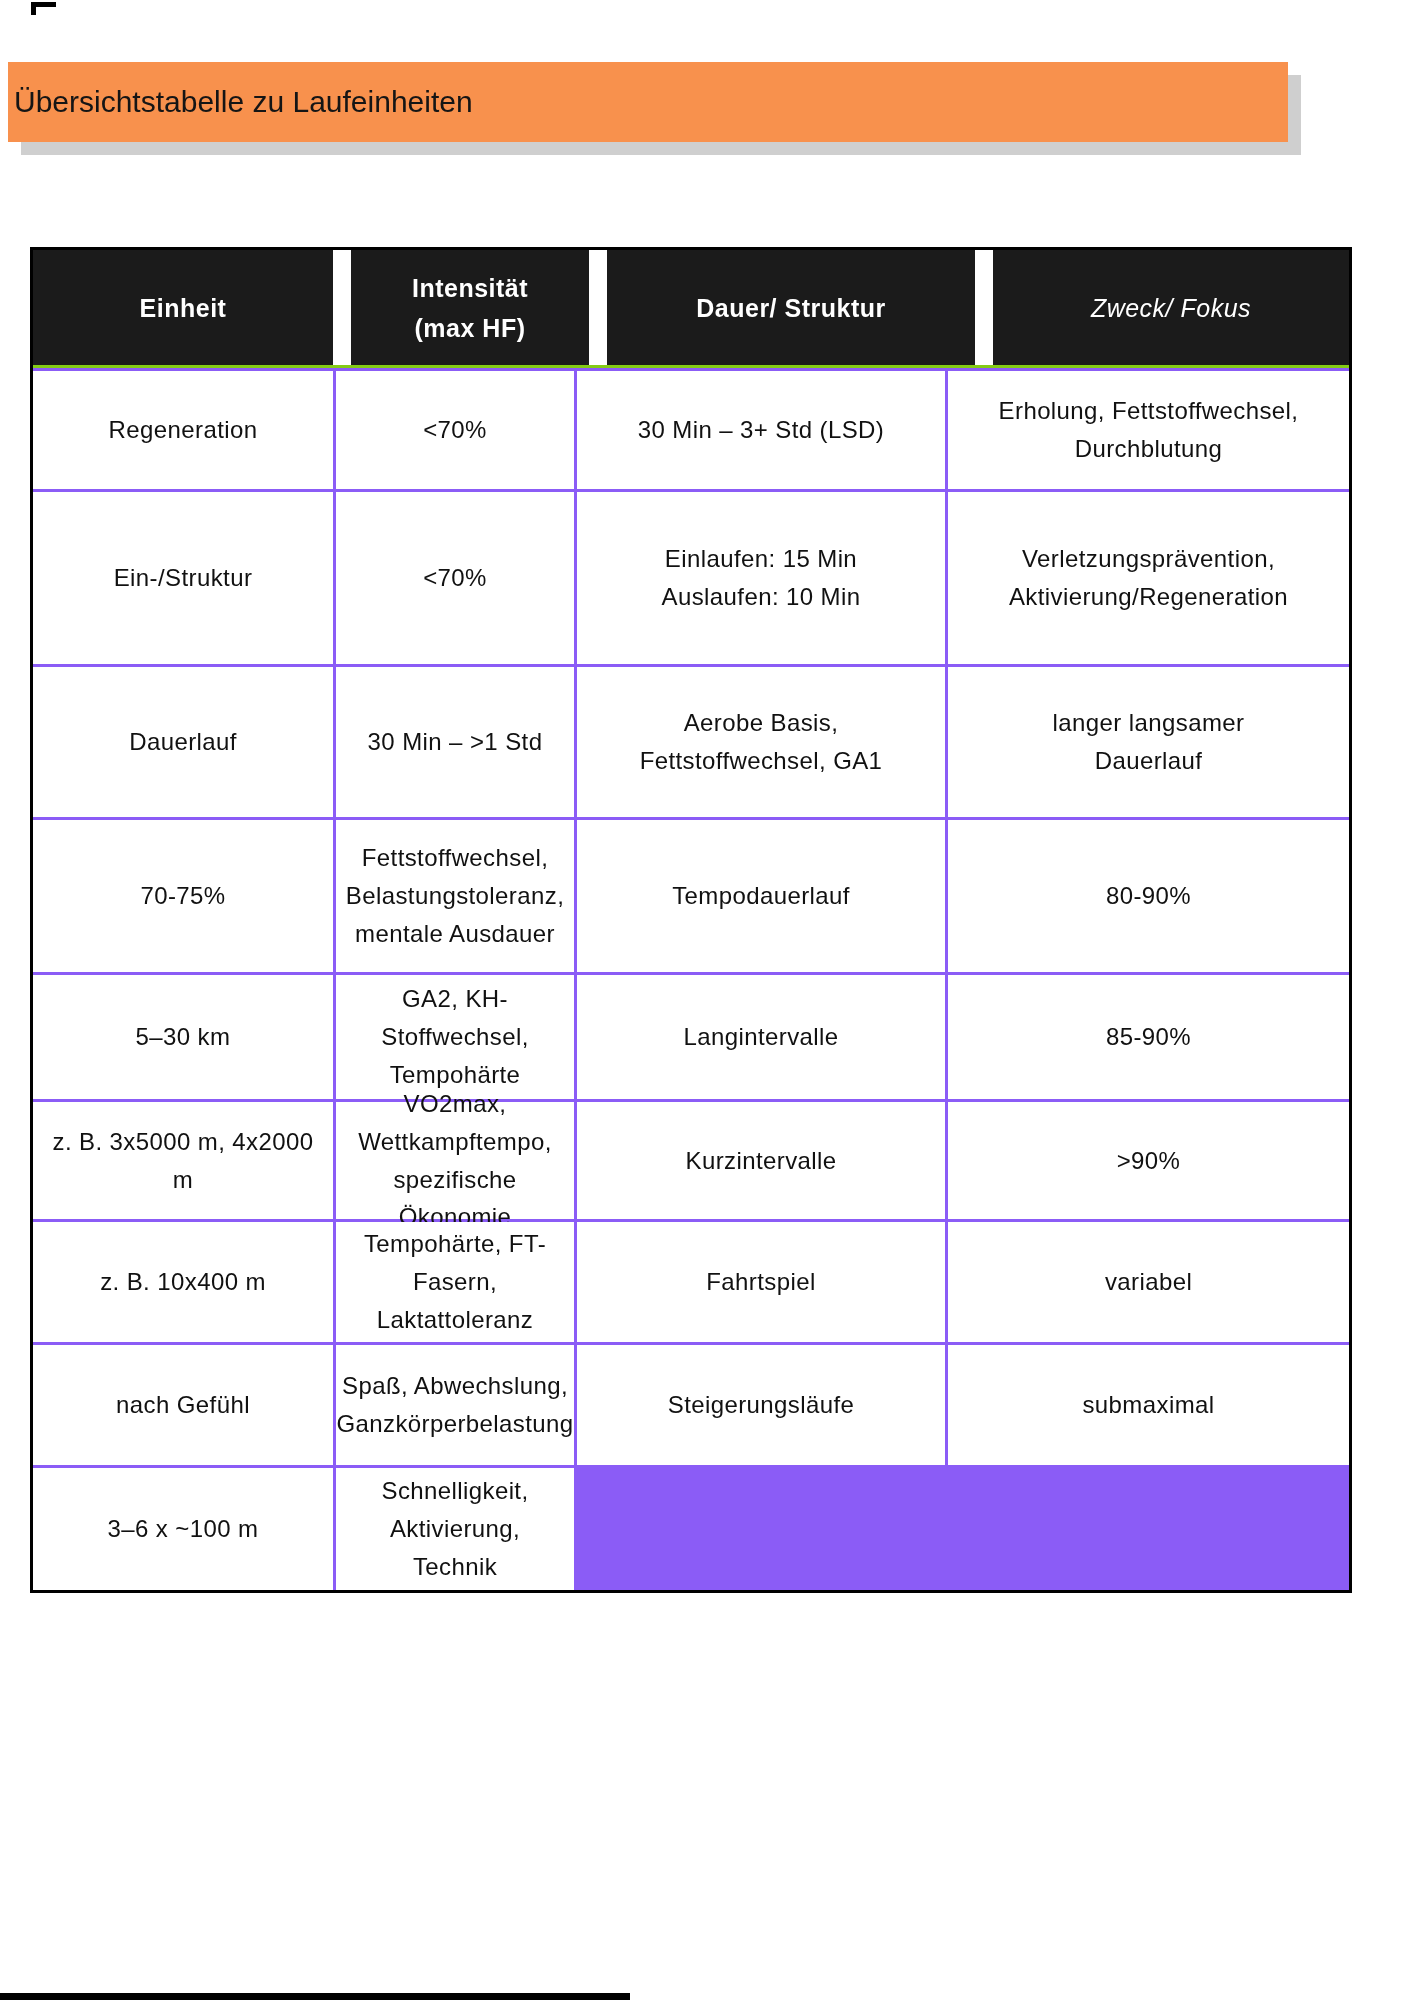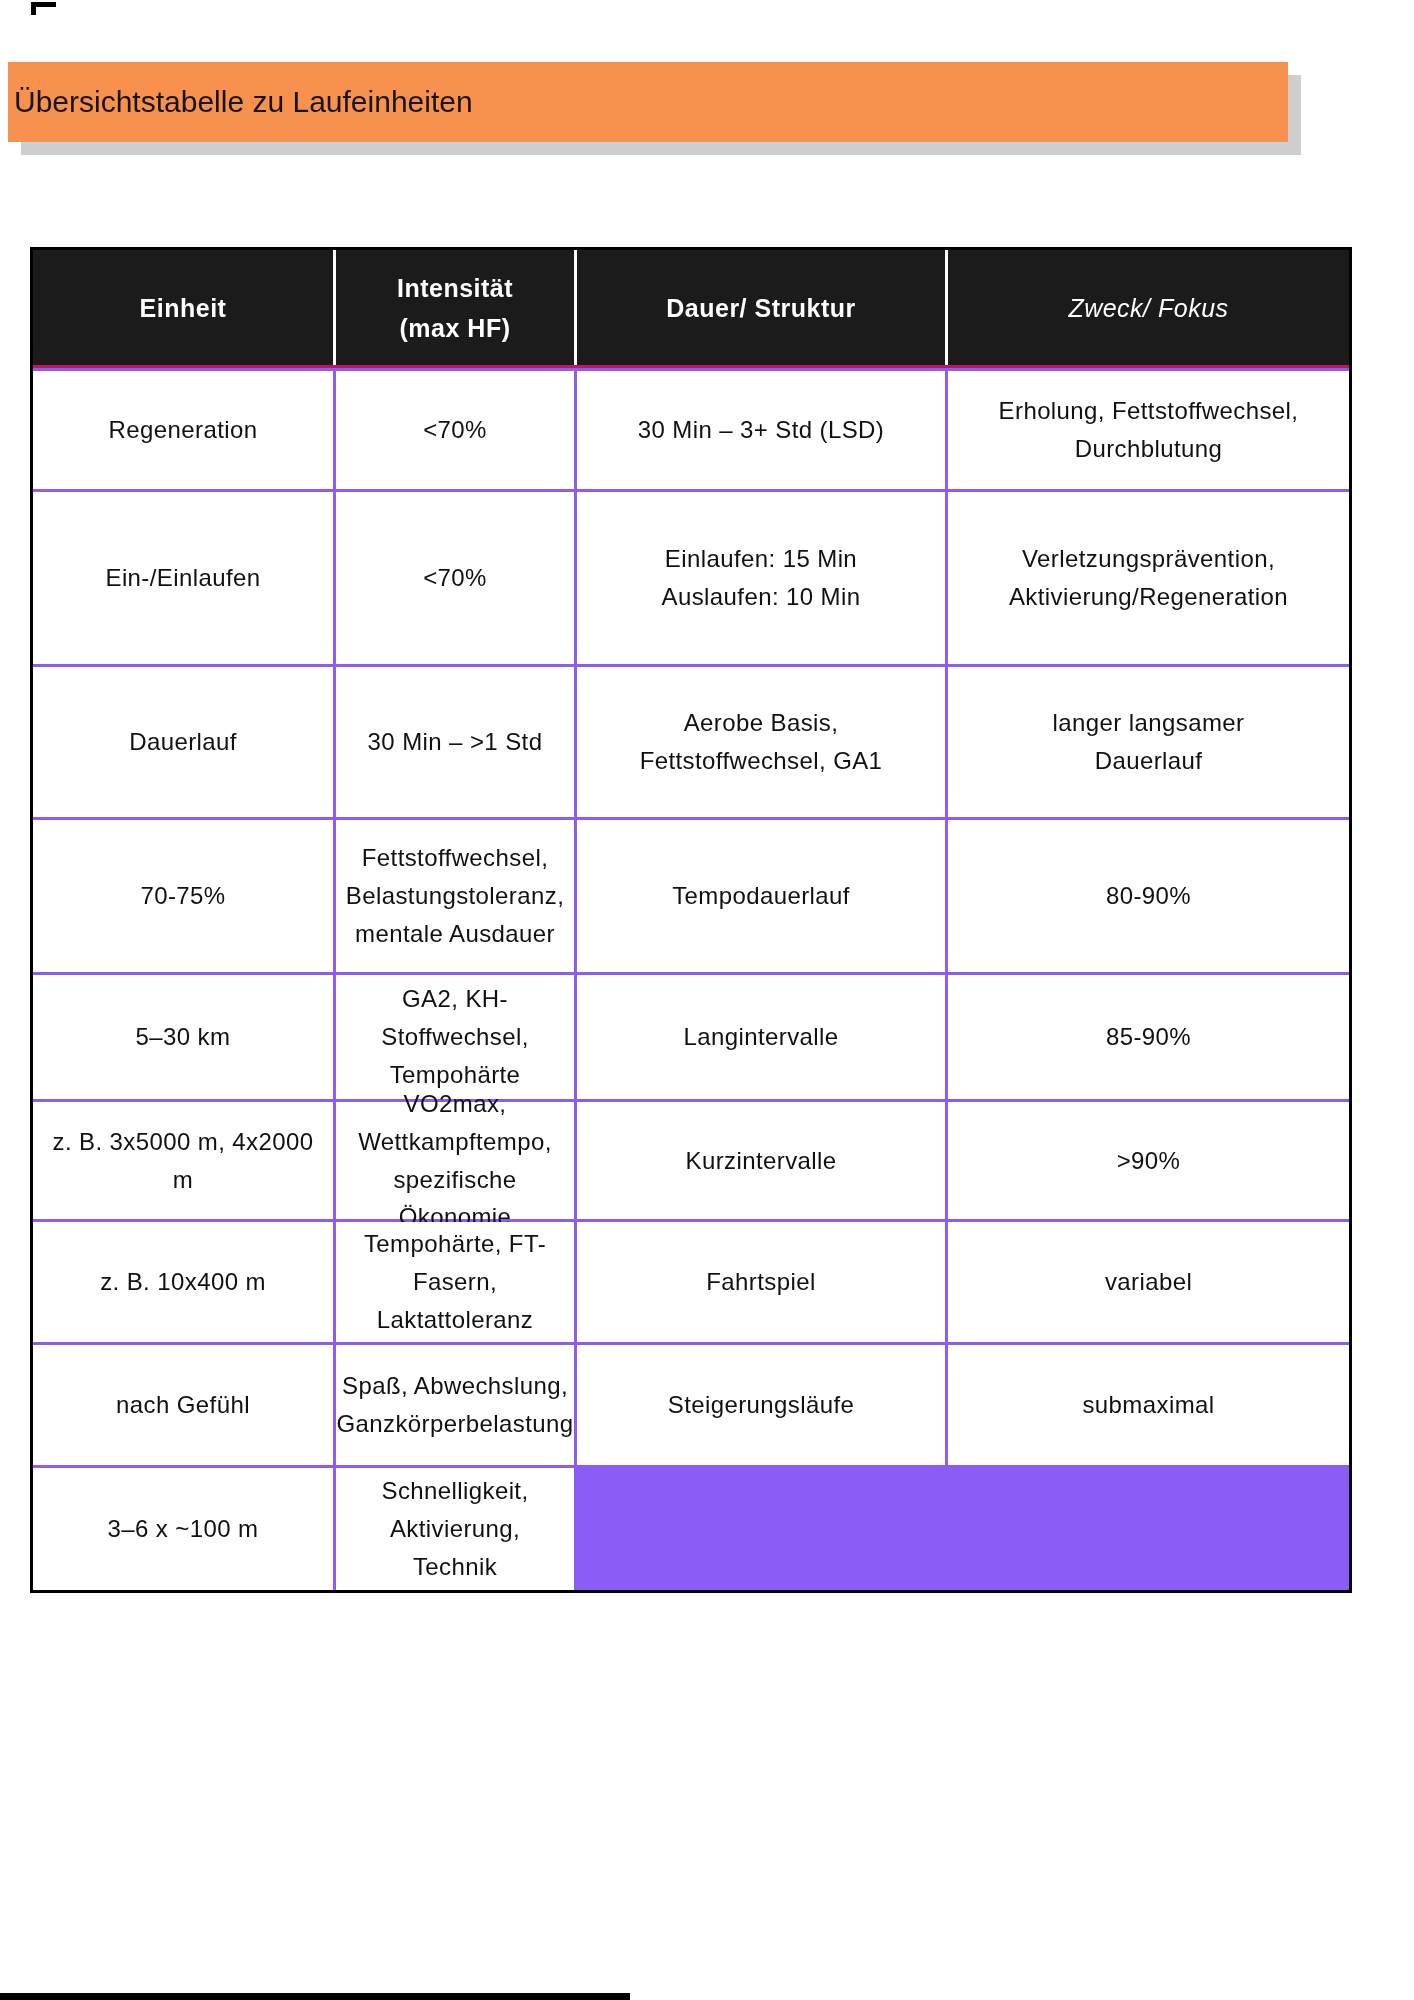--- a/index.html
+++ b/index.html
@@ -53,23 +53,23 @@
     position: absolute;
     left: 30px;
     top: 247px;
     width: 1316px;
     border: 3px solid #000;
     background: #ffffff;
   }
   .thead {
     display: grid;
     grid-template-columns: 300px 238px 368px 1fr;
-    gap: 3px;
+    gap: 18px;
     background: #ffffff;          
-    border-bottom: 3px solid #be185d;
+    border-bottom: 3px solid #84cc16;
   }
   .th {
     background: #1B1B1B;
     color: #ffffff;
     min-height: 115px;
     display: flex;
     align-items: center;
     justify-content: center;
     text-align: center;
     font-size: 25px;
@@ -132,21 +132,21 @@
   </div>
 
   <div class="tbody">
 
     <div class="td">Regeneration</div>
     <div class="td">&lt;70%</div>
     <div class="td">30 Min – 3+ Std (LSD)</div>
     <div class="td">Erholung, Fettstoffwechsel,
 Durchblutung</div>
 
-    <div class="td">Ein-/Einlaufen</div>
+    <div class="td">Ein-/Struktur</div>
     <div class="td">&lt;70%</div>
     <div class="td">Einlaufen: 15 Min
 Auslaufen: 10 Min</div>
     <div class="td">Verletzungsprävention,
 Aktivierung/Regeneration</div>
 
     <div class="td">Dauerlauf</div>
     <div class="td">30 Min – &gt;1 Std</div>
     <div class="td">Aerobe Basis,
 Fettstoffwechsel, GA1</div>

